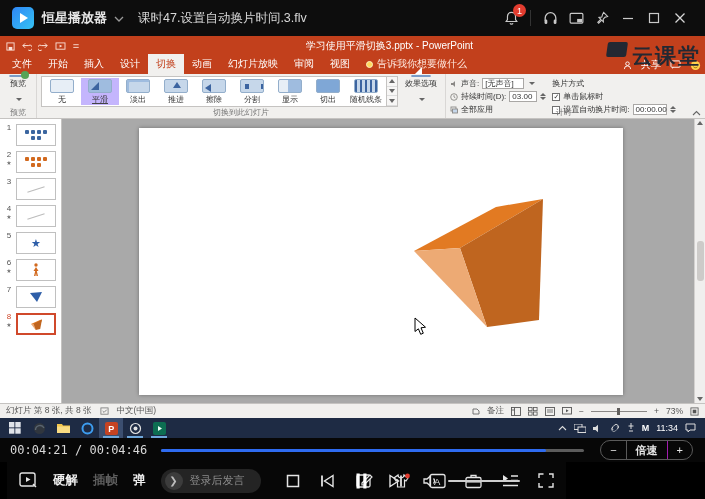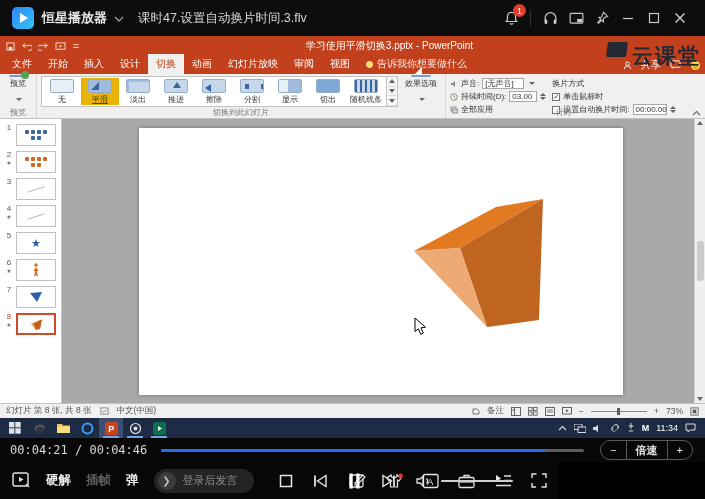--- a/index.html
+++ b/index.html
@@ -43,21 +43,21 @@
   .glabel { position:absolute; bottom:0; left:0; right:0; text-align:center; font-size:8px; color:#777; }
   .prev-btn { display:flex; flex-direction:column; align-items:center; justify-content:center; width:28px; gap:1px; }
   .prev-ic { width:18px; height:14px; background:#fff; border:1px solid #7a9cc6; border-radius:2px; position:relative; }
   .prev-ic::after { content:""; position:absolute; right:-3px; bottom:-3px; width:8px; height:8px; border-radius:50%; background:#56a356; }
   .rlbl { font-size:8px; color:#333; }
   .caret::after { content:""; display:inline-block; width:0; height:0; border-left:3px solid transparent; border-right:3px solid transparent; border-top:3px solid #666; margin-left:2px; vertical-align:middle; }
 
   .gallery-wrap { display:flex; align-items:stretch; }
   .gallery { background:#fff; border:1px solid #c5c3c1; display:flex; padding:1px; }
   .titem { width:38px; display:flex; flex-direction:column; align-items:center; justify-content:center; gap:1px; }
-  .titem.selected { background:#eab308;text-decoration:underline; }
+  .titem.selected { background:#c4b5fd;text-decoration:underline; }
   .ticon { width:24px; height:14px; background:#c6d7ea; border:1px solid #93aecb; border-radius:2px; position:relative; overflow:hidden; }
   .t-none { background:#e7eef6; }
   .t-morph { background:#9fbcdf; }
   .t-morph::after { content:""; position:absolute; left:2px; bottom:2px; width:0; height:0; border-right:8px solid #3c64a0; border-top:8px solid transparent; }
   .t-fade { box-shadow:2px 2px 0 #9fbcdf inset; }
   .t-push::after { content:""; position:absolute; left:8px; top:2px; width:0; height:0; border-bottom:6px solid #3c64a0; border-left:4px solid transparent; border-right:4px solid transparent; }
   .t-wipe::after { content:""; position:absolute; left:2px; top:4px; width:0; height:0; border-right:6px solid #3c64a0; border-top:4px solid transparent; border-bottom:4px solid transparent; }
   .t-split::after { content:""; position:absolute; left:4px; top:4px; width:12px; height:5px; border-left:4px solid #3c64a0; border-right:4px solid #3c64a0; }
   .t-reveal { background:linear-gradient(90deg,#e7eef6 40%,#9fbcdf 40%); }
   .t-cut { background:#7fa7d600; background:#7fa7d6; }
@@ -127,21 +127,21 @@
   
   .seekrow { position:absolute; top:438px; left:0; width:705px; height:24px; background:#070707; display:flex; align-items:center; }
   .time { margin-left:10px; font-family:"DejaVu Sans Mono",monospace; font-size:12px; color:#d8d8d8; white-space:nowrap; }
   .seek { flex:1; height:3px; margin:0 16px 0 14px; background:#5c5c5c; border-radius:2px; position:relative; }
   .seek-fill { width:91%; height:100%; background:#2e6bf0; border-radius:2px; }
   .speed { display:flex; align-items:center; border:1px solid #5a5a5a; border-radius:12px; height:20px; margin-right:12px; color:#e8e8e8; font-size:11px; overflow:hidden; }
   .speed > div { padding:2px 9px; }
   .speed .mid { border-left:1px solid #5a5a5a; border-right:1px solid #a21caf; font-weight:bold; }
 
   
-  .controls { position:absolute; top:462px; left:0; width:559px; height:37px; background:#070707; display:flex; align-items:center; padding:0 12px; }
+  .controls { position:absolute; top:462px; left:7px; width:559px; height:37px; background:#070707; display:flex; align-items:center; padding:0 12px; }
   .c-left { display:flex; align-items:center; gap:15px; }
   .c-mid { position:absolute; left:279px; display:flex; align-items:center; gap:20px; }
   .c-right { margin-left:auto; display:flex; align-items:center; gap:19px; }
   .txtbtn { color:#f0f0f0; font-size:12.5px; font-weight:bold; }
   .txtbtn.dim { color:#5e5e5e; }
   .login { display:flex; align-items:center; gap:7px; background:#242424; border-radius:13px; height:24px; padding:3px 16px 3px 4px; }
   .login-circle { width:18px; height:18px; border-radius:50%; background:#3c3c3c; color:#bdbdbd; font-size:10px; display:flex; align-items:center; justify-content:center; }
   .login-text { color:#8b8b8b; font-size:11px; }
   .volwrap { display:flex; align-items:center; gap:9px; }
   .volline { width:72px; height:2px; background:#cfcfcf; border-radius:1px; }

